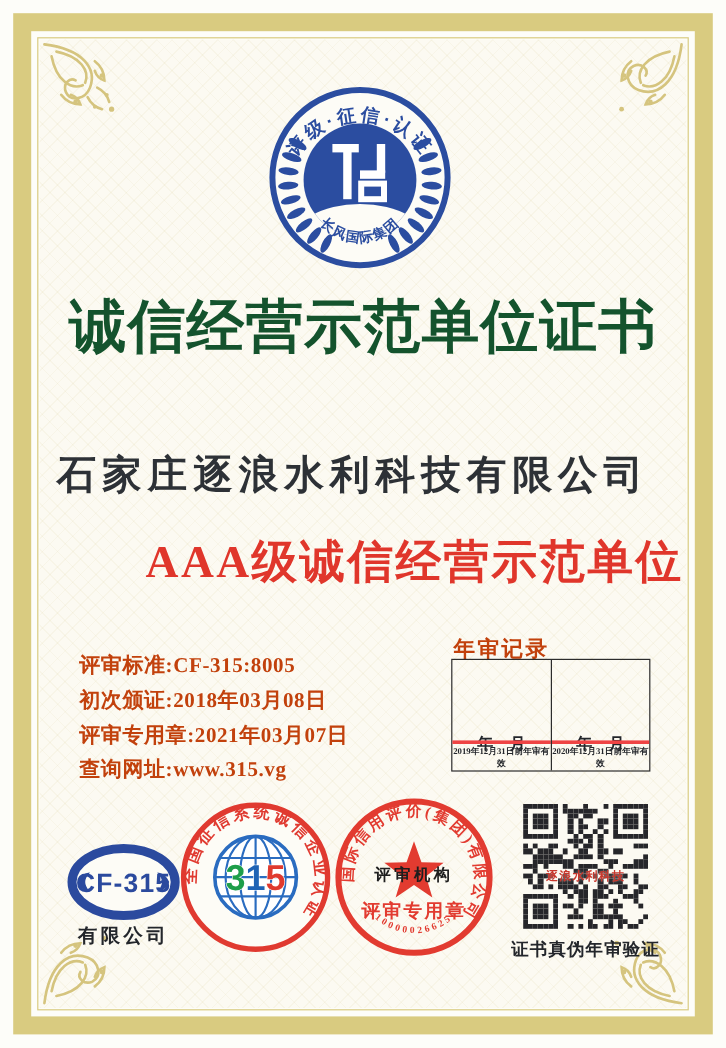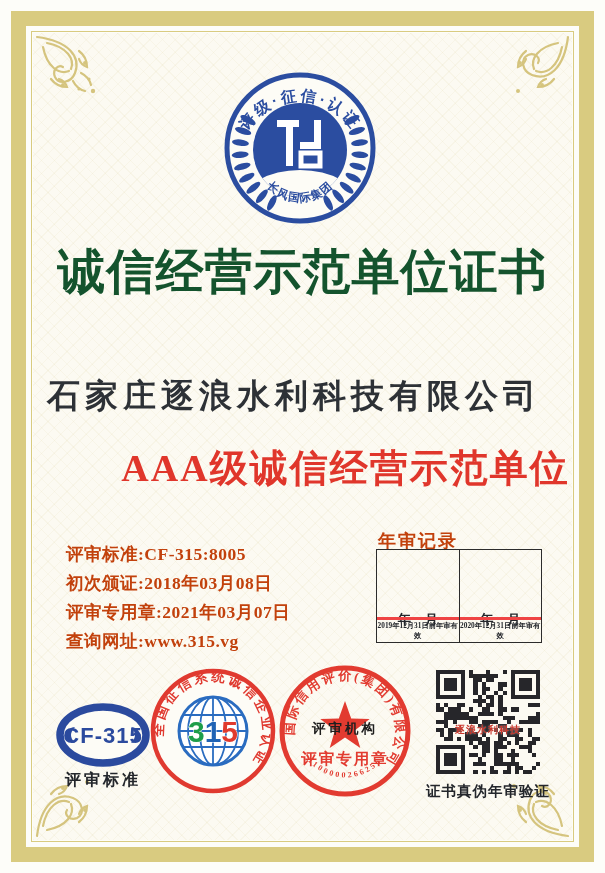--- a/index.html
+++ b/index.html
@@ -207,21 +207,21 @@
       <div class="ar-note">2020年12月31日前年审有效</div>
     </div>
   </div>
 
   <svg class="abs cf-oval" viewBox="0 0 96 66">
     <ellipse cx="48" cy="33" rx="43" ry="28" fill="#fdfcf6" stroke="#2b4a9e" stroke-width="7.5"></ellipse>
     <path d="M10,33c2,-5 6,-8 10,-8c-3,3 -4,6 -4,8c0,2 1,5 4,8c-4,0 -8,-3 -10,-8z" fill="#2b4a9e"></path>
     <path d="M86,33c-2,-5 -6,-8 -10,-8c3,3 4,6 4,8c0,2 -1,5 -4,8c4,0 8,-3 10,-8z" fill="#2b4a9e"></path>
     <text class="cf-text" x="48" y="41" text-anchor="middle">CF-315</text>
   </svg>
-  <div class="abs cf-caption">评审标准</div>
+  <div class="abs cf-caption">有限公司</div>
 
   <svg class="abs globe" viewBox="0 0 126 126">
     <defs>
       <path id="ringGlobe" d="M 13,63 A 50 50 0 1 1 113,63 A 50 50 0 1 1 13,63"></path>
     </defs>
     <circle cx="63" cy="63" r="60" fill="#fdfcf6" stroke="#e03a30" stroke-width="4.5"></circle>
     <text class="ring-red"><textPath href="#ringGlobe" startOffset="25%" text-anchor="middle">315全国征信系统诚信企业认证</textPath></text>
     <g stroke="#2a6cc0" fill="none">
       <circle cx="63" cy="63" r="34" stroke-width="3" fill="#ffffff"></circle>
       <ellipse cx="63" cy="63" rx="13" ry="34" stroke-width="1.8"></ellipse>

